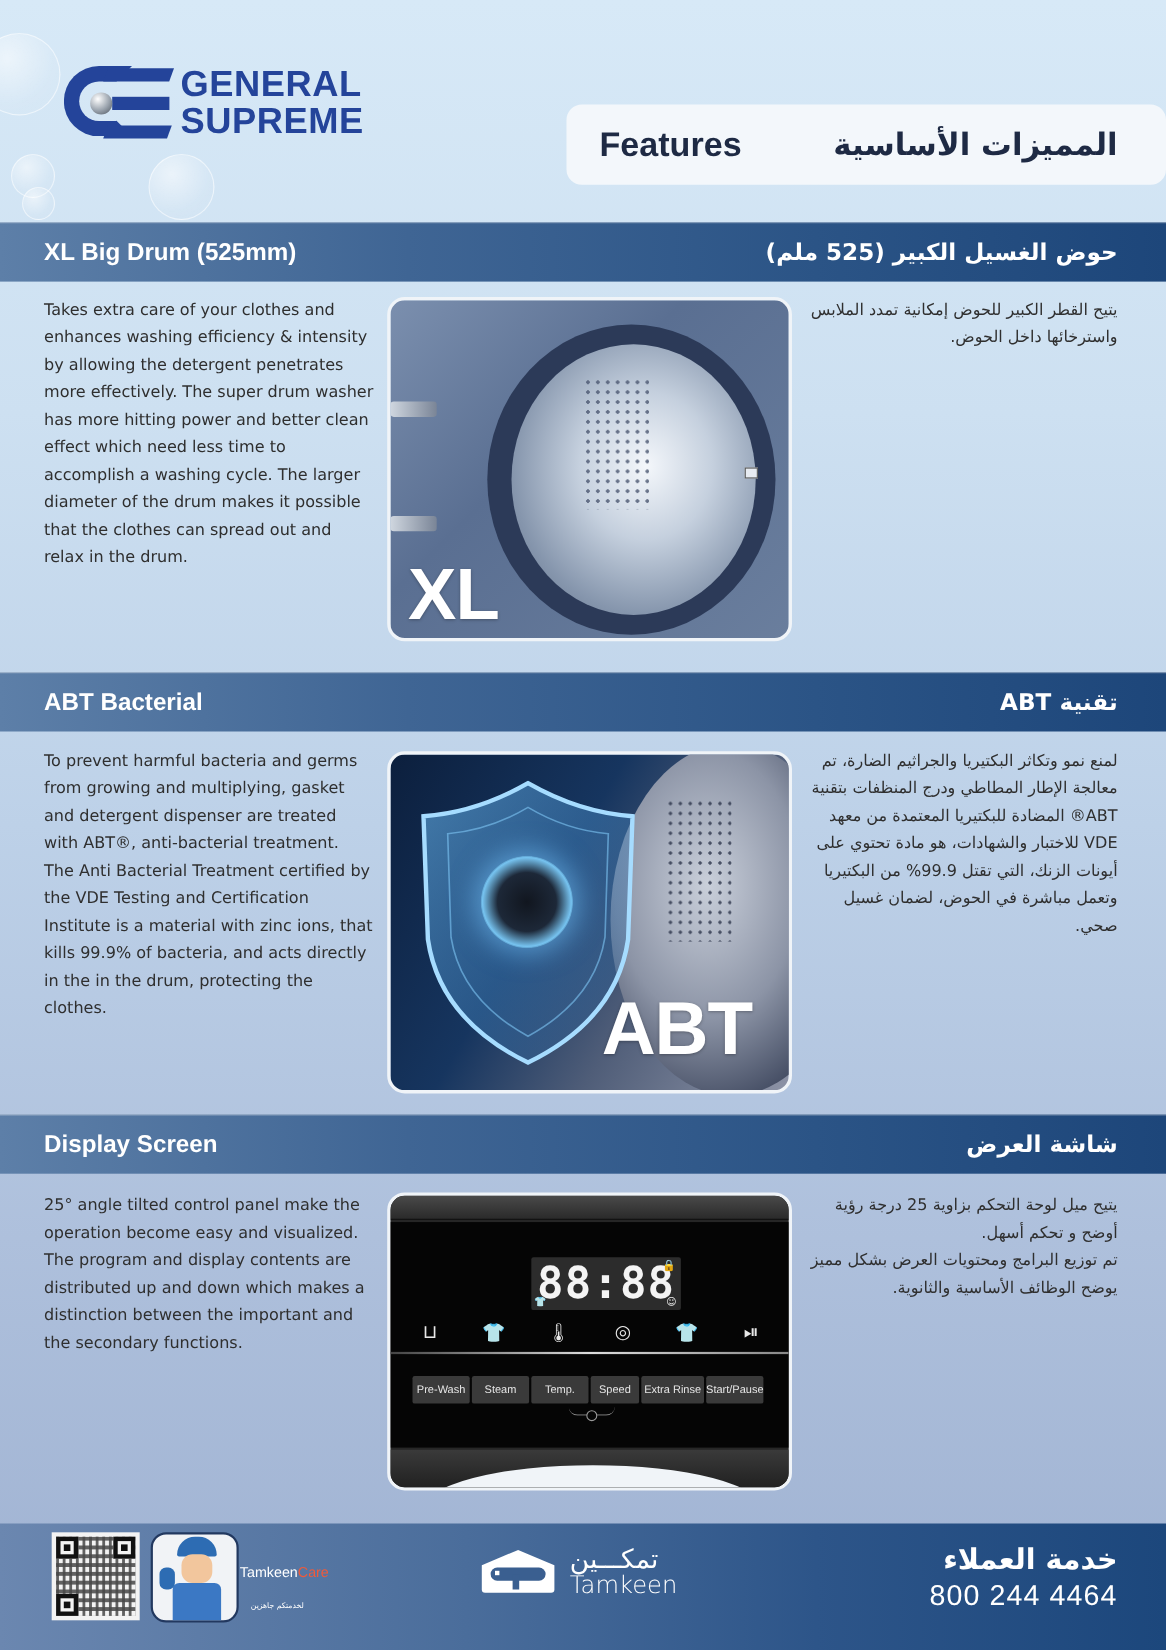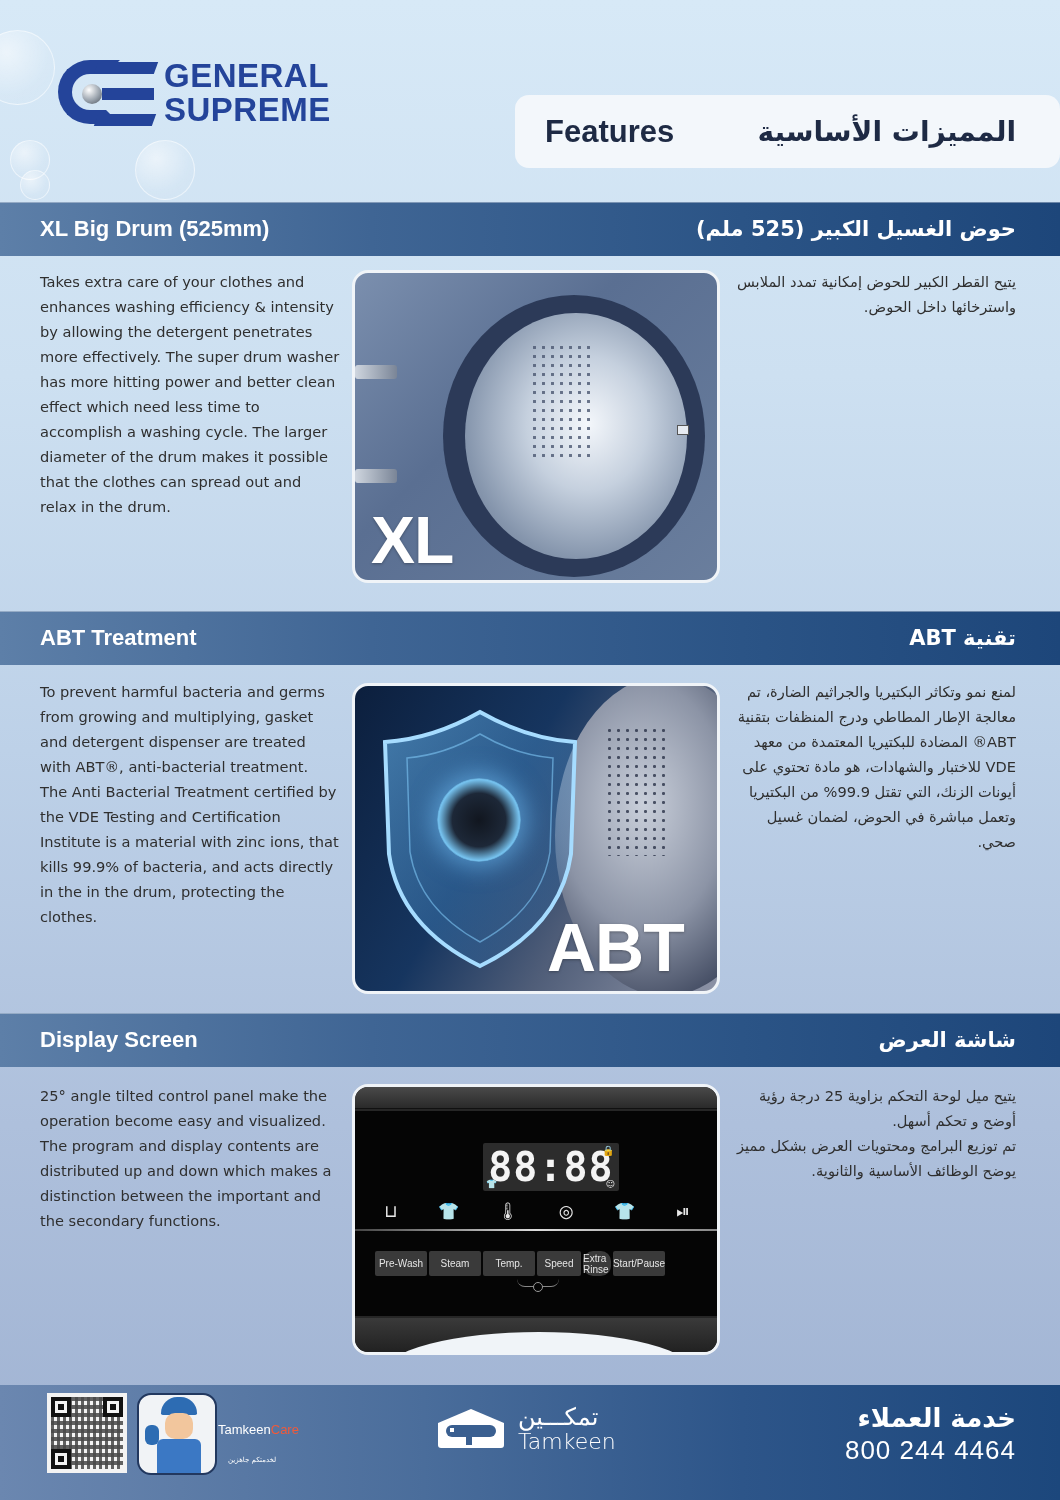--- a/index.html
+++ b/index.html
@@ -158,42 +158,42 @@
   <div class="drum-inner"></div>
   <div class="drum-holes"></div>
   <div class="door-latch"></div>
   <div class="big-label" style="left:16px;top:234px;">XL</div>
 </div>
 <div class="ar-text" style="top:269px;">
   <span class="para">يتيح القطر الكبير للحوض إمكانية تمدد الملابس واسترخائها داخل الحوض.</span>
 </div>
 
 <div class="section-bar" style="top:611px;">
-  <span class="bar-en">ABT  Treatment</span>
+  <span class="bar-en">ABT  Bacterial</span>
   <span class="bar-ar">تقنية ABT</span>
 </div>
 <div class="en-text" style="top:679px;">
   <span class="para">To prevent harmful bacteria and germs from growing and multiplying, gasket and detergent dispenser are treated  with ABT®, anti-bacterial treatment.</span>
   <span class="para">The Anti Bacterial Treatment certified by the VDE Testing and Certification Institute is a material with zinc ions, that kills 99.9% of bacteria, and acts directly in the in the drum, protecting the clothes.</span>
 </div>
 <div class="photo abt-photo">
   <div class="abt-drum"></div>
   <div class="abt-drum-holes"></div>
   <svg class="shield" width="210" height="270" viewBox="0 0 210 270">
     <defs>
       <linearGradient id="sg" x1="0" y1="0" x2="1" y2="1">
         <stop offset="0" stop-color="#6fc3ff" stop-opacity="0.55"></stop>
         <stop offset="1" stop-color="#1b4b85" stop-opacity="0.35"></stop>
       </linearGradient>
     </defs>
     <path d="M105 8 C70 28 40 36 10 38 L14 150 C22 205 60 240 105 262 C150 240 188 205 196 150 L200 38 C170 36 140 28 105 8 Z" fill="url(#sg)" stroke="#a6dcff" stroke-width="4"></path>
     <path d="M105 30 C78 46 55 52 32 54 L35 148 C42 192 72 220 105 238 C138 220 168 192 175 148 L178 54 C155 52 132 46 105 30 Z" fill="none" stroke="#7fc6f5" stroke-width="1.5" stroke-opacity="0.6"></path>
   </svg>
   <div class="virus"></div>
-  <div class="big-label" style="left:192px;top:228px;font-size:68px;">ABT</div>
+  <div class="big-label" style="left:192px;top:216px;font-size:68px;">ABT</div>
 </div>
 <div class="ar-text" style="top:679px;">
   <span class="para">لمنع نمو وتكاثر البكتيريا والجراثيم الضارة، تم معالجة الإطار المطاطي ودرج المنظفات بتقنية ABT® المضادة للبكتيريا المعتمدة من معهد VDE للاختبار والشهادات، هو مادة تحتوي على أيونات الزنك، التي تقتل 99.9% من البكتيريا وتعمل مباشرة في الحوض، لضمان غسيل صحي.</span>
 </div>
 
 <div class="section-bar" style="top:1013px;">
   <span class="bar-en">Display Screen</span>
   <span class="bar-ar">شاشة العرض</span>
 </div>
 <div class="en-text" style="top:1083px;">
@@ -216,21 +216,21 @@
     <span class="panel-icon">◎</span>
     <span class="panel-icon">👕</span>
     <span class="panel-icon">⏯</span>
   </div>
   <div class="panel-divider"></div>
   <div class="btn-row">
     <span class="panel-btn" style="width:52px;">Pre-Wash</span>
     <span class="panel-btn" style="width:52px;">Steam</span>
     <span class="panel-btn" style="width:52px;">Temp.</span>
     <span class="panel-btn" style="width:44px;">Speed</span>
-    <span class="panel-btn" style="width:28px;border-radius:10px;">Extra Rinse</span>
+    <span class="panel-btn" style="width:57px;">Extra Rinse</span>
     <span class="panel-btn" style="width:52px;">Start/Pause</span>
   </div>
   <div class="btn-link"></div>
   <div class="btn-link-dot"></div>
   <div class="panel-bottom"></div>
   <div class="panel-curve"></div>
 </div>
 <div class="ar-text" style="top:1083px;">
   <span class="para">يتيح ميل لوحة التحكم بزاوية 25 درجة رؤية أوضح و تحكم أسهل.</span>
   <span class="para">تم توزيع البرامج ومحتويات العرض بشكل مميز يوضح الوظائف الأساسية والثانوية.</span>

